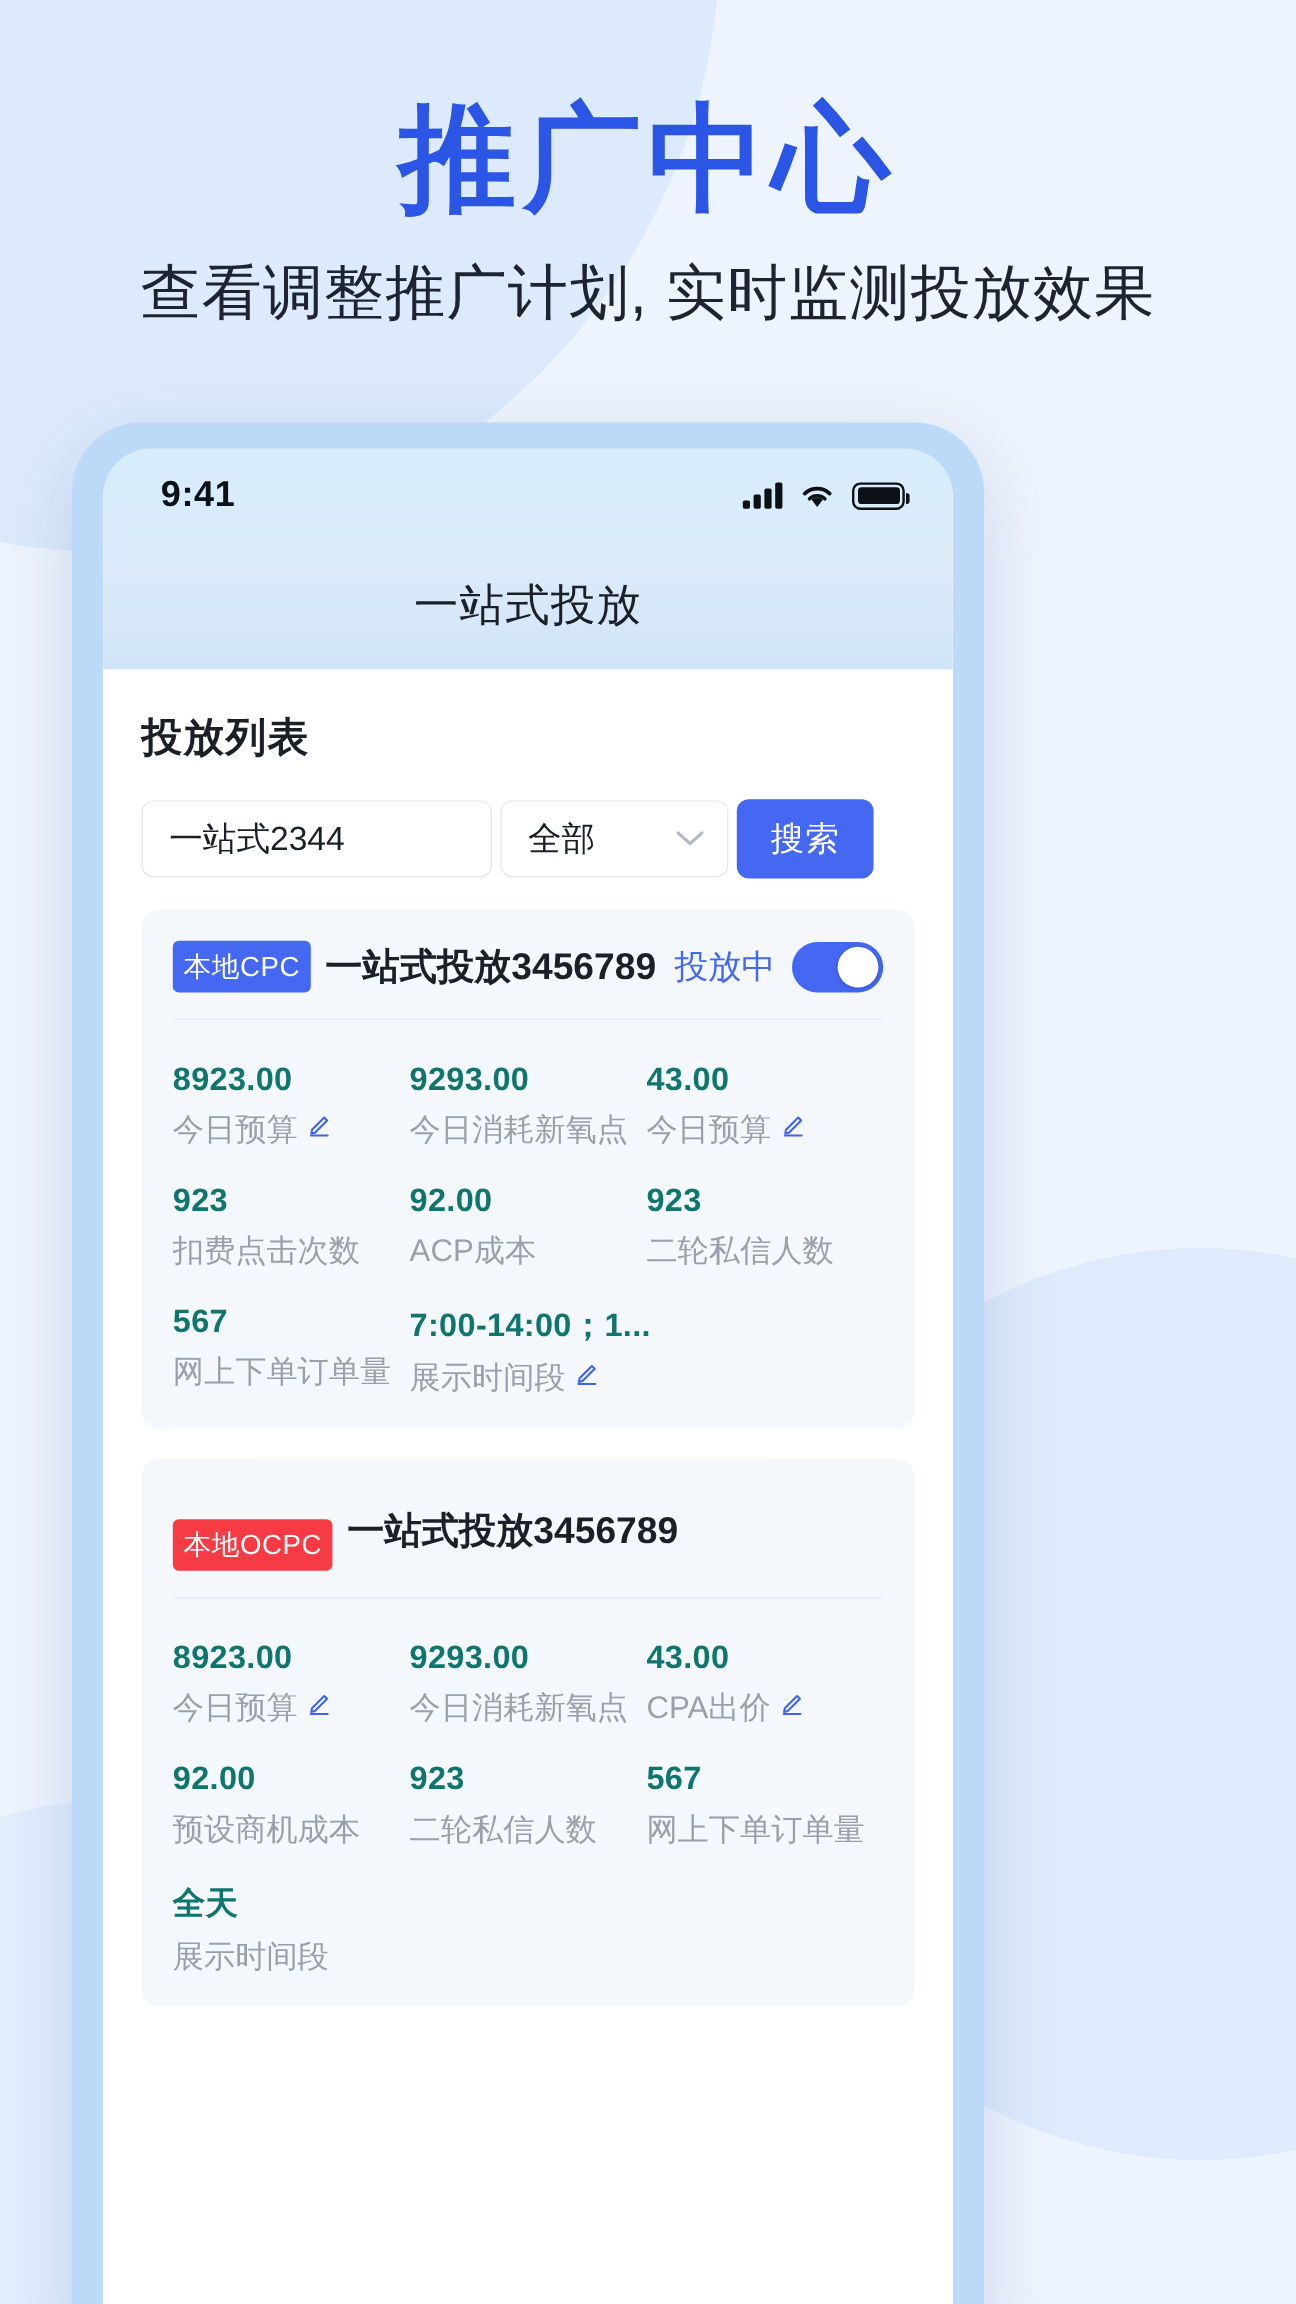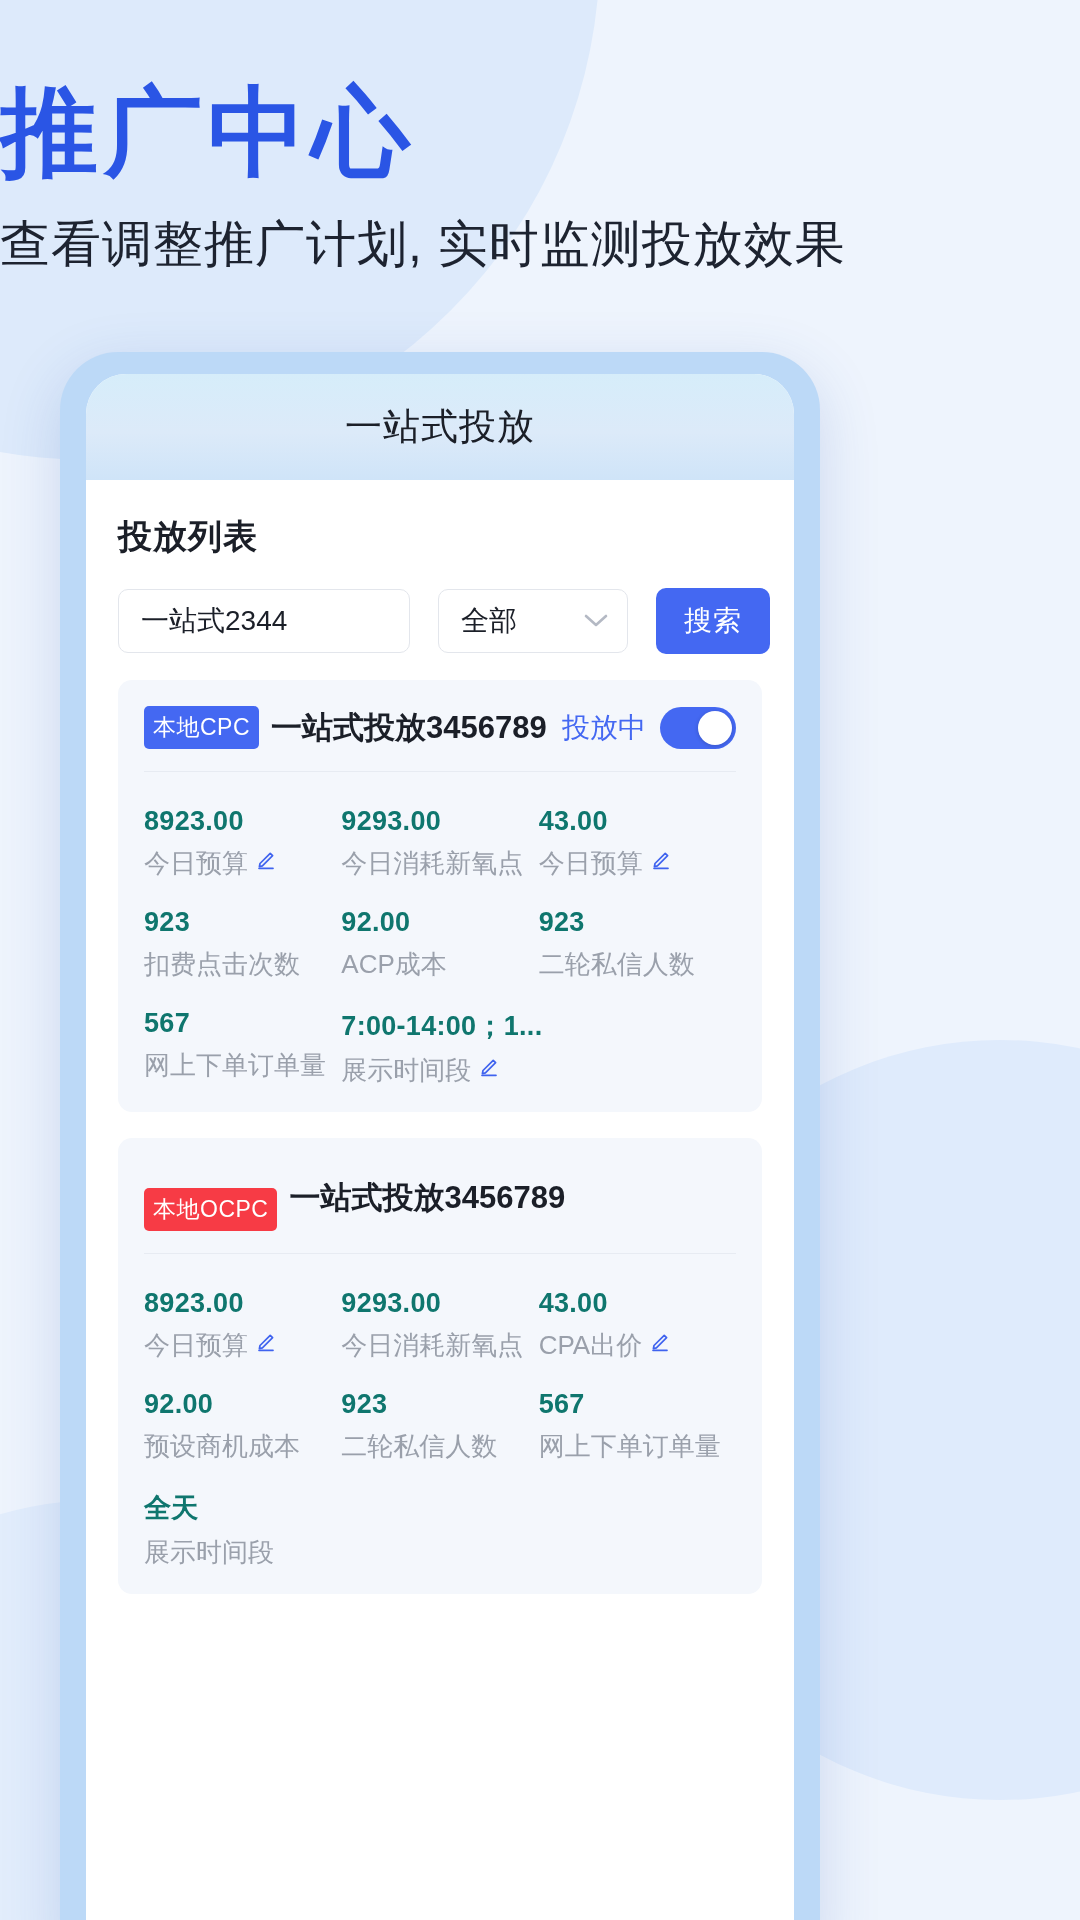--- a/index.html
+++ b/index.html
@@ -37,21 +37,21 @@
     right: -300px; bottom: 120px;
     width: 760px; height: 760px;
     border-radius: 50%;
     background: #dfebfc;
   }
 
   
   .hero {
     position: absolute;
     left: 0; top: 0; width: 1080px;
-    text-align: left;
+    text-align: center;
     z-index: 3;
   }
   .hero-title {
     margin-top: 78px;
     font-size: 98px;
     line-height: 1.12;
     font-weight: 700;
     color: #2a55e5;
     letter-spacing: 6px;
   }
@@ -132,21 +132,21 @@
     padding: 28px 0 0 0;
     height: calc(100% - 184px);
     overflow: hidden;
   }
   .section-title {
     font-size: 34px; font-weight: 600; color: #1b1f28;
     padding: 6px 0 0 32px; letter-spacing: 1px;
   }
 
   .search-row {
-    display: flex; align-items: center; gap: 28px;
+    display: flex; align-items: center; gap: 7px;
     padding: 28px 32px 0 32px;
   }
   .txt-input {
     flex: 0 0 292px; height: 64px;
     border: 1.5px solid #e3e6ec; border-radius: 10px;
     display: flex; align-items: center; padding: 0 22px;
     font-size: 28px; color: #1b1f28; background: #fff;
   }
   .sel-input {
     flex: 0 0 190px; height: 64px;
@@ -232,20 +232,41 @@
   <div class="hero-title">推广中心</div>
   <div class="hero-sub">查看调整推广计划, 实时监测投放效果</div>
 </div>
 
 <div class="phone-wrap">
   <div class="phone-outer"></div>
   <div class="phone-screen">
 
     <div class="ph-header">
 
+      <div class="statusbar">
+        <div class="sb-time">9:41</div>
+        <div class="sb-right">
+          <span class="ic-signal">
+              <i></i>
+              <i></i>
+              <i></i>
+              <i></i>
+            </span>
+          <span class="ic-wifi">
+            <svg width="30" height="22" viewBox="0 0 30 22">
+              <path d="M15 20.5 L10.2 14.3 A7.6 7.6 0 0 1 19.8 14.3 Z" fill="#0d1017"></path>
+              <path d="M4.6 9.3 A15.2 15.2 0 0 1 25.4 9.3" stroke="#0d1017" stroke-width="3.2" fill="none" stroke-linecap="round"></path>
+              <path d="M8.6 13.6 A9.6 9.6 0 0 1 21.4 13.6" stroke="#0d1017" stroke-width="3" fill="none" stroke-linecap="round"></path>
+            </svg>
+          </span>
+          <span class="ic-batt">
+              <span></span>
+            </span>
+        </div>
+      </div>
 
       <div class="navbar">
         <div class="nav-title">一站式投放</div>
       </div>
     </div>
 
     <div class="ph-body">
       <div class="section-title">投放列表</div>
 
       <div class="search-row">

